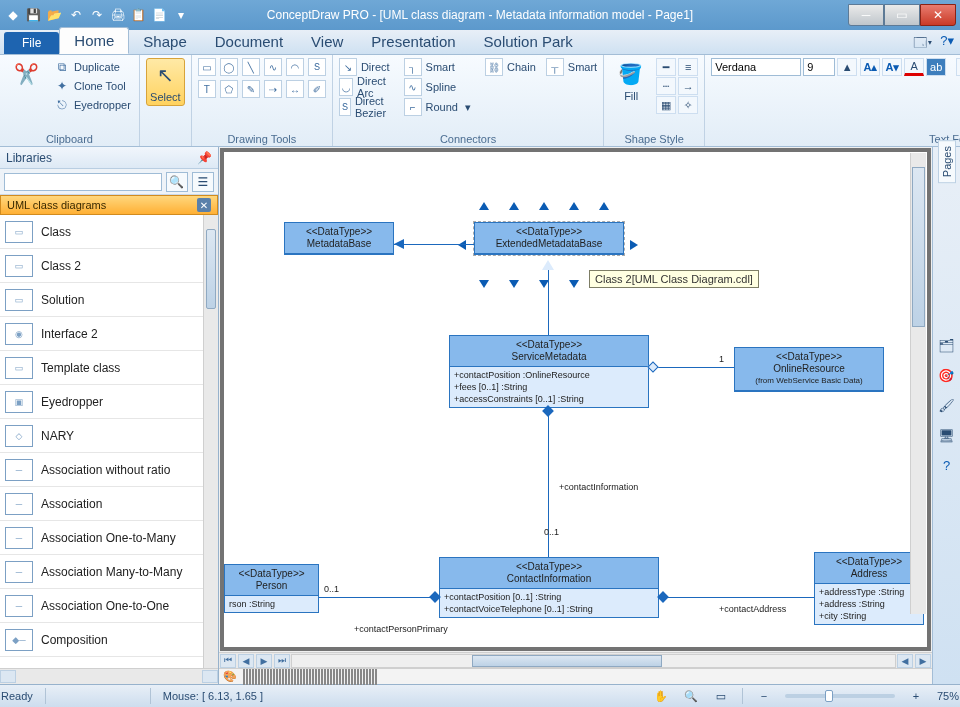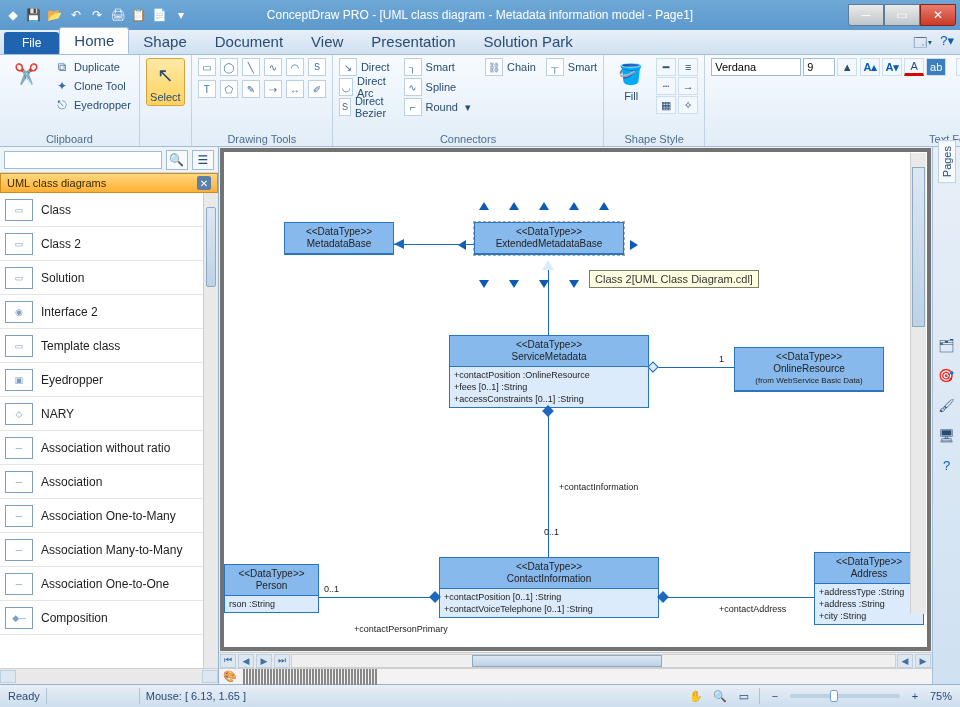--- a/index.html
+++ b/index.html
@@ -81,21 +81,21 @@
   .c-hscroll .seg{width:16px;height:14px;background:#dce7f2;border:1px solid #bcd0e3;margin:0 1px;display:flex;align-items:center;justify-content:center;font-size:9px;color:#416fa0;cursor:pointer;}
   .c-hscroll .track{flex:1;height:14px;background:#efefef;border:1px solid #cfcfcf;position:relative;}
   .c-hscroll .hthumb{position:absolute;top:0;bottom:0;left:180px;width:190px;background:linear-gradient(#dce7f2,#bdd2e6);border:1px solid #8fa9c2;}
   .c-vscroll{position:absolute;top:1px;bottom:33px;right:1px;width:16px;background:#e9e9e9;border-left:1px solid #cfcfcf;}
   .c-vscroll .vthumb{position:absolute;left:1px;right:1px;top:14px;height:160px;background:linear-gradient(#dce7f2,#bdd2e6);border:1px solid #8fa9c2;}
   
   .colorbar { height:16px; display:flex; align-items:center; padding:0 2px; background:#f3f3f3; border-top:1px solid #cfcfcf;}
   .colorbar .sw{width:12px;height:12px;border:1px solid #888;margin-right:1px;cursor:pointer;}
   .colorbar .pick{width:18px;height:14px;display:flex;align-items:center;justify-content:center;font-size:11px;color:#333;margin-right:4px;cursor:pointer;}
   
-  .statusbar { height:23px; background:linear-gradient(#e8eff7,#cdddee); border-top:1px solid #97b2cc; display:flex; align-items:center; font-size:11px; color:#2a4c72; padding:0 8px; gap:6px;}
+  .statusbar { height:23px; background:linear-gradient(#e8eff7,#cdddee); border-top:1px solid #97b2cc; display:flex; align-items:center; font-size:11px; color:#2a4c72; padding:0 1px; gap:12px;}
   .statusbar .sep{width:1px;height:16px;background:#b0c3d6;}
   .statusbar .spacer{flex:1;}
   .zoom-slider{width:110px;height:4px;background:#bcd0e3;position:relative;border-radius:2px;}
   .zoom-slider .zthumb{position:absolute;top:-4px;left:40px;width:8px;height:12px;background:#fff;border:1px solid #7ca0c4;border-radius:2px;}
   .sb-btn{width:18px;height:16px;display:flex;align-items:center;justify-content:center;cursor:pointer;color:#2a4c72;}
   
   .rightdock{width:28px;background:linear-gradient(#e8eff7,#cfe1f2);border-left:1px solid #a3bdd6;display:flex;flex-direction:column;align-items:center;padding-top:4px;gap:8px;}
   .rightdock .ritem{width:22px;height:22px;display:flex;align-items:center;justify-content:center;font-size:13px;color:#2a4c72;cursor:pointer;}
   .pages-tab{writing-mode:vertical-rl;transform:rotate(180deg);font-size:11px;color:#2a4c72;background:#f6fafd;border:1px solid #bcd0e3;padding:5px 2px;cursor:pointer;}
 </style>
@@ -295,20 +295,24 @@
 Style</span>
         </div>
     </div>
     <div class="r-group-label">&nbsp;</div>
   </div>
 </div>
 
 <div class="workarea">
 
   <div class="sidebar">
+    <div class="side-header">
+      <span>Libraries</span>
+      <span style="cursor:pointer;">📌</span>
+    </div>
     <div class="side-search">
       <input type="text" style="">
       <span class="sbtn">
           <span>🔍</span>
         </span>
       <span class="sbtn">
           <span>☰</span>
         </span>
     </div>
     <div class="side-cat">

